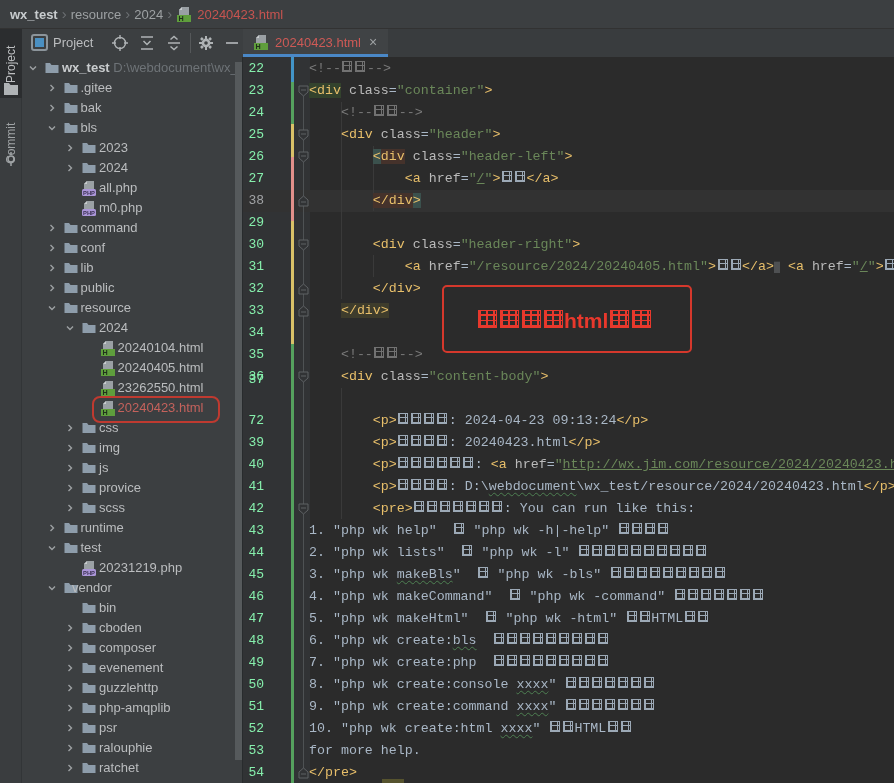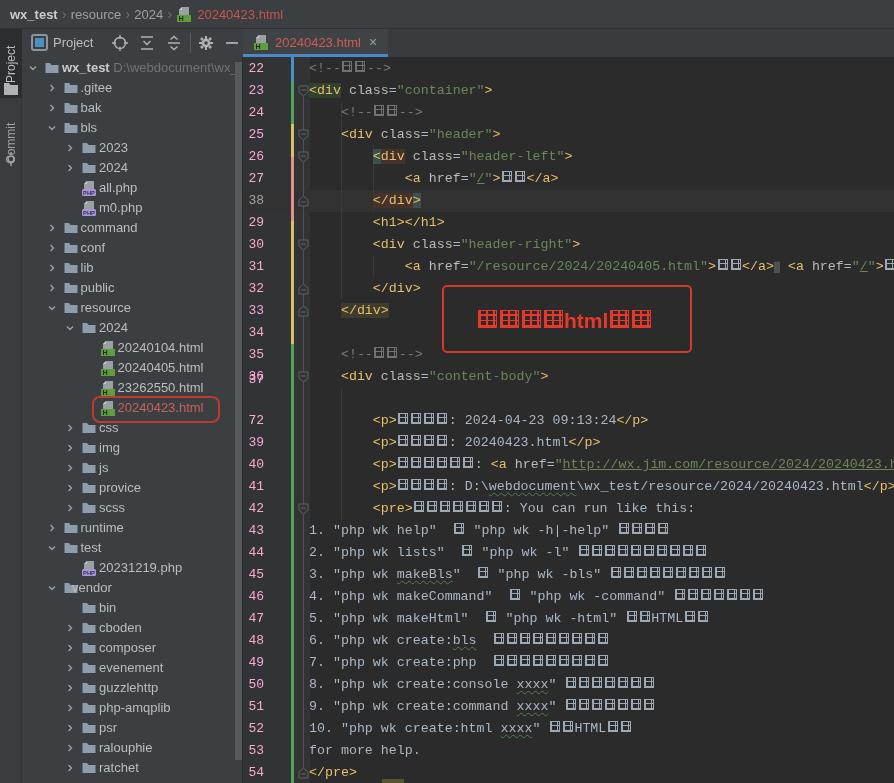--- a/index.html
+++ b/index.html
@@ -21,21 +21,21 @@
 #pscroll{position:absolute;left:235px;top:62px;width:7px;height:698px;background:#565a5c;border-radius:0px}
 #psep{position:absolute;left:242px;top:57px;width:1px;height:726px;background:#282b2d}
 
 #tabbar{position:absolute;left:243px;top:29px;width:651px;height:28px;background:#393c3e}
 #tab1{position:absolute;left:0;top:0;width:145px;height:28px;background:#404345;color:#ce5a56;font-size:13px;line-height:27px}
 #tabu{position:absolute;left:0;top:25px;width:145px;height:3px;background:#4a88c7}
 
 #ed{position:absolute;left:243px;top:57px;width:651px;height:726px;background:#2b2b2b;overflow:hidden}
 #gutter{position:absolute;left:243px;top:57px;width:67px;height:726px;background:#313335;overflow:hidden}
 #caretline{position:absolute;left:243px;top:190px;width:651px;height:22px;background:#323232}
-.ln{position:absolute;width:34px;left:230px;text-align:right;font:13px/22px "Liberation Mono",monospace;color:#f9a8d4}
+.ln{position:absolute;width:34px;left:230px;text-align:right;font:13px/22px "Liberation Mono",monospace;color:#86efac}
 .ln.act{color:#a1a3a5}
 .fm{position:absolute;left:298px}
 .cl{position:absolute;left:309px;font:13.3px/22px "Liberation Mono",monospace;white-space:pre;color:#a9b7c6}
 .cl .t{color:#e8bf6a}
 .cl .a{color:#bababa}
 .cl .s{color:#6a8759}
 .cl .c{color:#7a7a7a}
 .cl .u{text-decoration:underline}
 .cl .wv{text-decoration:underline wavy #4e8052;text-decoration-thickness:1px;text-underline-offset:2px}
 .cl .bg1{background:#33422d}
@@ -440,21 +440,20 @@
 <div style="position:absolute;left:373px;top:146px;width:1px;height:65px;background:#3a3a3a"></div>
 <div style="position:absolute;left:373px;top:255px;width:1px;height:22px;background:#3a3a3a"></div>
 <div style="position:absolute;left:341px;top:388px;width:1px;height:131px;background:#3a3a3a"></div>
     <div class="cl" style="top:58px"><span class="c">&lt;!--<i class="k"></i><i class="k"></i>--&gt;</span></div>
 <div class="cl" style="top:80px"><span class="t bg1">&lt;div</span> <span class="a">class</span>=<span class="s">"container"</span><span class="t">&gt;</span></div>
 <div class="cl" style="top:102px">    <span class="c">&lt;!--<i class="k"></i><i class="k"></i>--&gt;</span></div>
 <div class="cl" style="top:124px">    <span class="t">&lt;div</span> <span class="a">class</span>=<span class="s">"header"</span><span class="t">&gt;</span></div>
 <div class="cl" style="top:146px">        <span class="t bg2">&lt;</span><span class="t bg3">div</span> <span class="a">class</span>=<span class="s">"header-left"</span><span class="t">&gt;</span></div>
 <div class="cl" style="top:168px">            <span class="t">&lt;a</span> <span class="a">href</span>=<span class="s">"</span><span class="s u">/</span><span class="s">"</span><span class="t">&gt;</span><i class="k"></i><i class="k"></i><span class="t">&lt;/a&gt;</span></div>
 <div class="cl" style="top:190px">        <span class="t bg3">&lt;/div</span><span class="t bg2">&gt;</span></div>
-<div class="cl" style="top:212px">        <span class="t">&lt;h1&gt;&lt;/h1&gt;</span></div>
 <div class="cl" style="top:234px">        <span class="t">&lt;div</span> <span class="a">class</span>=<span class="s">"header-right"</span><span class="t">&gt;</span></div>
 <div class="cl" style="top:256px">            <span class="t">&lt;a</span> <span class="a">href</span>=<span class="s">"/resource/2024/20240405.html"</span><span class="t">&gt;</span><i class="k"></i><i class="k"></i><span class="t">&lt;/a&gt;</span><span class="blk">█</span> <span class="t">&lt;a</span> <span class="a">href</span>=<span class="s">"</span><span class="s u">/</span><span class="s">"</span><span class="t">&gt;</span><i class="k"></i></div>
 <div class="cl" style="top:278px">        <span class="t">&lt;/div&gt;</span></div>
 <div class="cl" style="top:300px">    <span class="t bg4">&lt;/div&gt;</span></div>
 <div class="cl" style="top:322px"></div>
 <div class="cl" style="top:344px">    <span class="c">&lt;!--<i class="k"></i><i class="k"></i>--&gt;</span></div>
 <div class="cl" style="top:366px">    <span class="t">&lt;div</span> <span class="a">class</span>=<span class="s">"content-body"</span><span class="t">&gt;</span></div>
 <div class="cl" style="top:410px">        <span class="t">&lt;p&gt;</span><i class="k"></i><i class="k"></i><i class="k"></i><i class="k"></i>: 2024-04-23 09:13:24<span class="t">&lt;/p&gt;</span></div>
 <div class="cl" style="top:432px">        <span class="t">&lt;p&gt;</span><i class="k"></i><i class="k"></i><i class="k"></i><i class="k"></i>: 20240423.html<span class="t">&lt;/p&gt;</span></div>
 <div class="cl" style="top:454px">        <span class="t">&lt;p&gt;</span><i class="k"></i><i class="k"></i><i class="k"></i><i class="k"></i><i class="k"></i><i class="k"></i>: <span class="t">&lt;a</span> <span class="a">href</span>=<span class="s">"</span><span class="s u">http://wx.jim.com/resource/2024/20240423.h</span></div>

